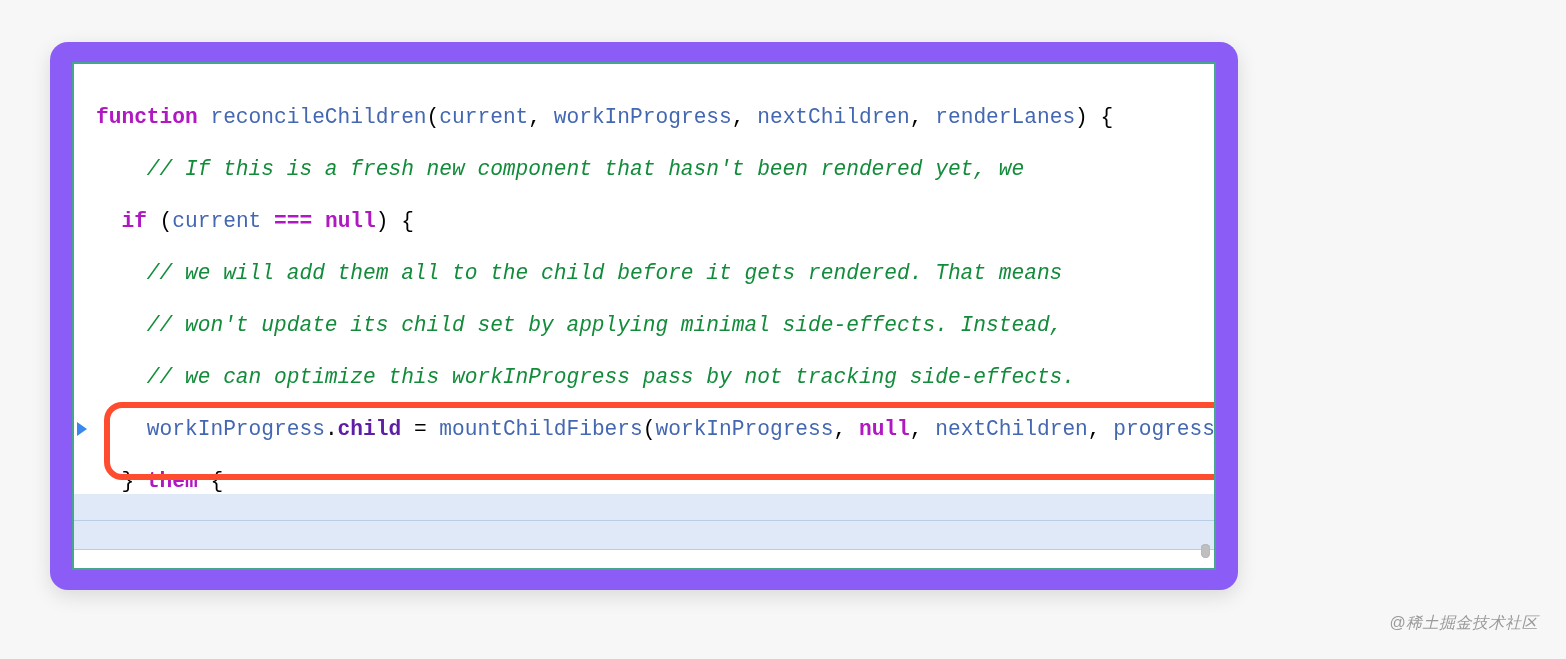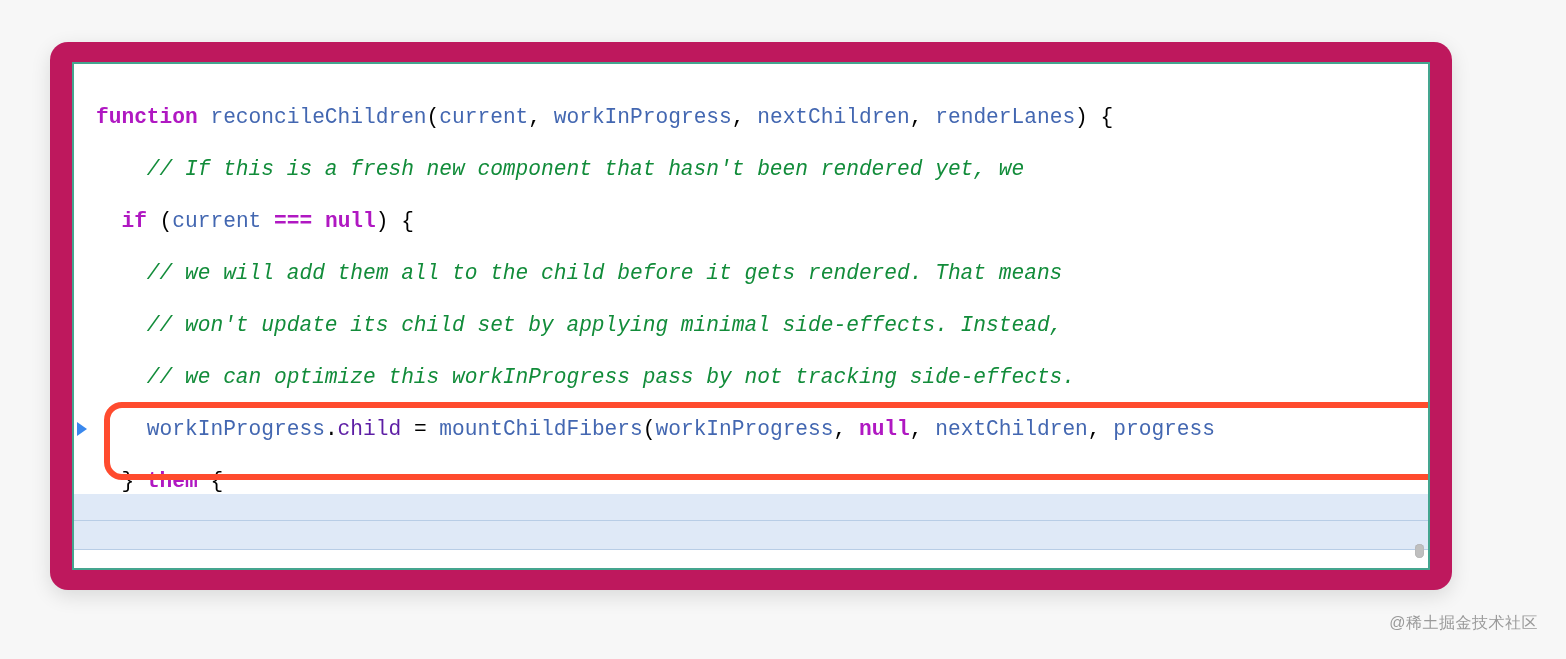--- a/index.html
+++ b/index.html
@@ -8,23 +8,23 @@
     height: 659px;
     background: #f7f7f7;
     font-family: Monaco, Menlo, "Courier New", monospace;
     position: relative;
     overflow: hidden;
   }
   .card {
     position: absolute;
     left: 50px;
     top: 42px;
-    width: 1402px;
+    width: 1188px;
     height: 548px;
-    background: #be185d;
+    background: #8b5cf6;
     border-radius: 18px;
     box-shadow: 0 6px 20px rgba(0,0,0,0.12);
     padding: 20px 22px;
   }
   .code-frame {
     width: 100%;
     height: 100%;
     border: 2px solid #45a58f;
     background: #ffffff;
     position: relative;
@@ -34,21 +34,21 @@
     padding: 14px 0 0 22px;
     font-size: 21.2px;
     line-height: 26px;
     white-space: pre;
     color: #000;
     position: relative;
   }
   .kw   { color: #b018c2; font-weight: bold; }
   .fn   { color: #4367b1; }
   .id   { color: #4367b1; }
-  .prop { color: #5d1ea5; }
+  .prop { color: #5d1ea5; font-weight: bold; }
   .cm   { color: #128c3a; font-style: italic; }
   .nil  { color: #b018c2; font-weight: bold; }
 
   .hl-line {
     position: absolute;
     left: 0; right: 0;
     height: 26px;
     background: #dfe9f7;
     z-index: 0;
   }
@@ -83,20 +83,21 @@
     box-shadow: inset 0 0 1px rgba(0,0,0,0.3);
   }
   .watermark {
     position: absolute;
     right: 28px;
     bottom: 25px;
     font-family: "PingFang SC","Microsoft YaHei",sans-serif;
     color: #9a9a9a;
     font-size: 16px;
     letter-spacing: 0.5px;
+    font-style: italic;
   }
 </style>
 </head>
 <body>
 
 <div class="card">
   <div class="code-frame">
 
     <div class="hl-line" style="top:430px;"></div>
     <div class="hl-line" style="top:456px; height:30px; border-top:1px solid #b8cde6; border-bottom:1px solid #b8cde6;"></div>

